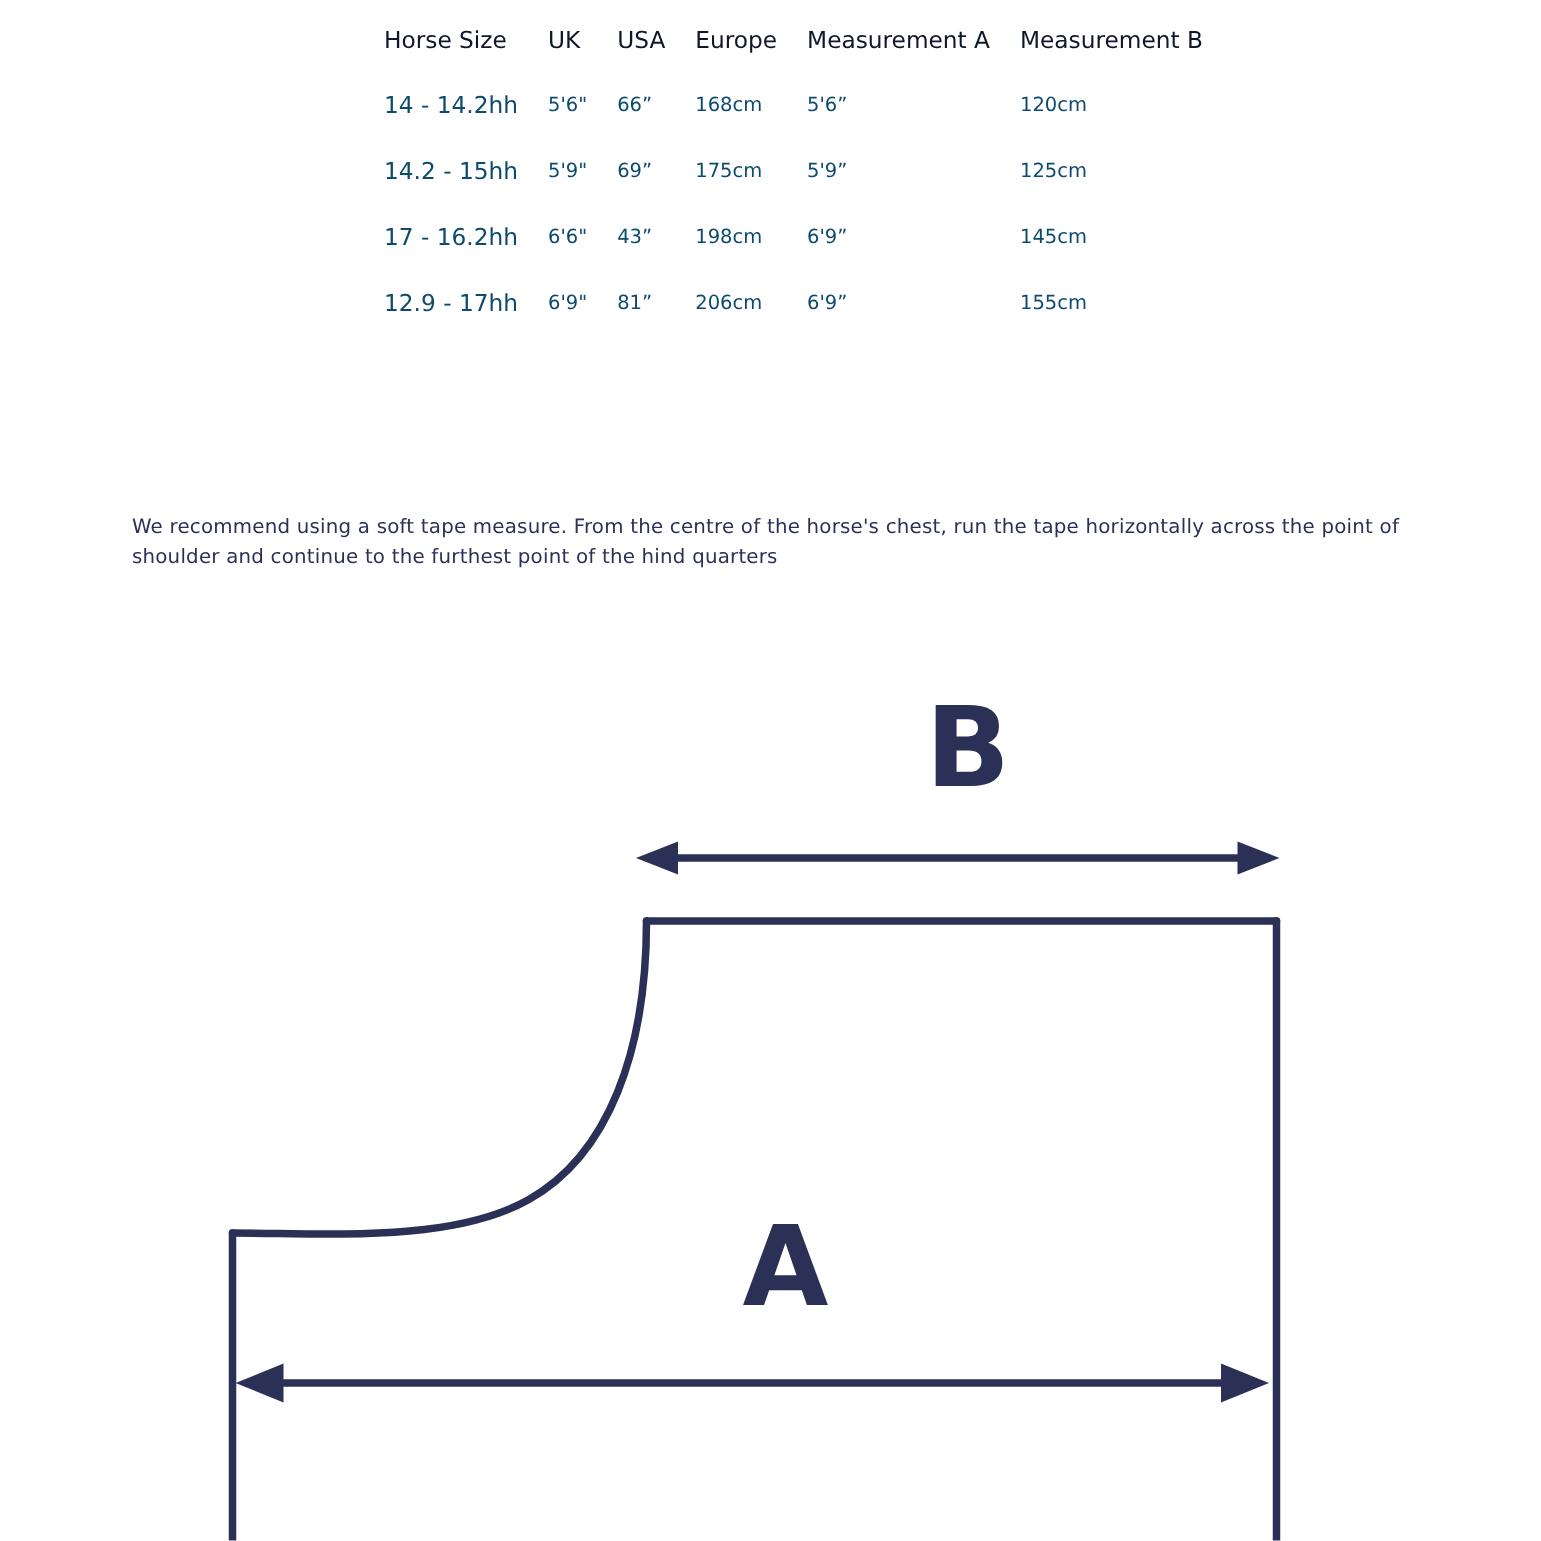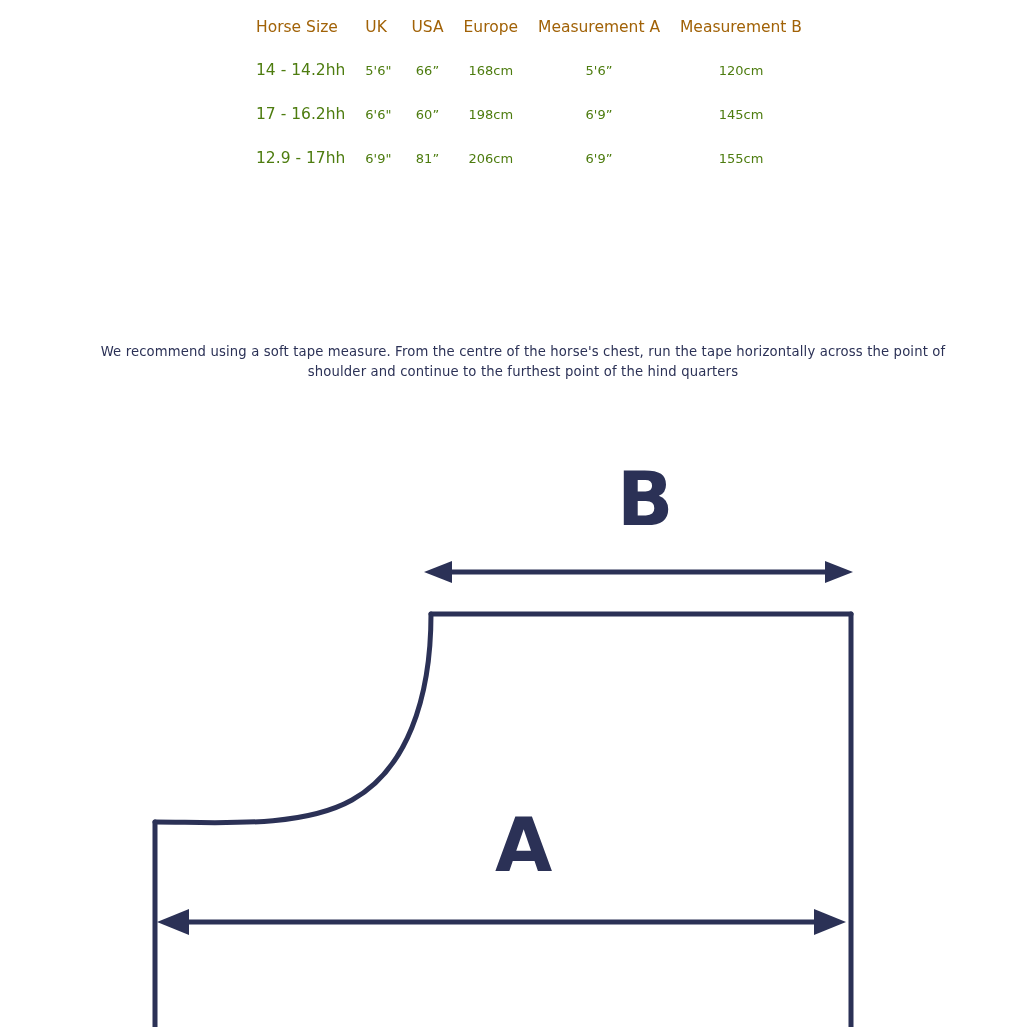--- a/index.html
+++ b/index.html
@@ -24,49 +24,48 @@
   .size-table {
     position: absolute;
     left: 246px;
     top: 14px;
     border-collapse: collapse;
     font-family: "DejaVu Sans", sans-serif;
   }
   .size-table th {
     font-weight: normal;
     font-size: 15.5px;
-    color: #a16207;
+    color: #0f172a;
     text-align: left;
     padding: 4px 10px 12px 10px;
     white-space: nowrap;
   }
   .size-table td {
     font-size: 13px;
-    color: #4d7c0f;
-    text-align: center;
+    color: #0c4a6e;
+    text-align: left;
     padding: 13px 10px 13px 10px;
     white-space: nowrap;
   }
   .size-table td.first-col {
     font-size: 15.5px;
   }
   .size-table th.col-horse,
   .size-table td.col-horse { padding-left: 10px; }
 
   
   .note {
     position: absolute;
     left: 88px;
     top: 342px;
     width: 870px;
     font-size: 13.2px;
     line-height: 1.55;
     color: #2b3156;
     letter-spacing: 0.15px;
-    text-align: center;
   }
 
   
   .diagram {
     position: absolute;
     left: 0;
     top: 440px;
     width: 1027px;
     height: 587px;
   }
@@ -100,23 +99,31 @@
     <tbody>
       <tr>
         <td class="first-col col-horse">14 - 14.2hh</td>
         <td>5'6"</td>
         <td>66”</td>
         <td>168cm</td>
         <td>5'6”</td>
         <td>120cm</td>
       </tr>
       <tr>
+        <td class="first-col col-horse">14.2 - 15hh</td>
+        <td>5'9"</td>
+        <td>69”</td>
+        <td>175cm</td>
+        <td>5'9”</td>
+        <td>125cm</td>
+      </tr>
+      <tr>
         <td class="first-col col-horse">17 - 16.2hh</td>
         <td>6'6"</td>
-        <td>60”</td>
+        <td>43”</td>
         <td>198cm</td>
         <td>6'9”</td>
         <td>145cm</td>
       </tr>
       <tr>
         <td class="first-col col-horse">12.9 - 17hh</td>
         <td>6'9"</td>
         <td>81”</td>
         <td>206cm</td>
         <td>6'9”</td>

